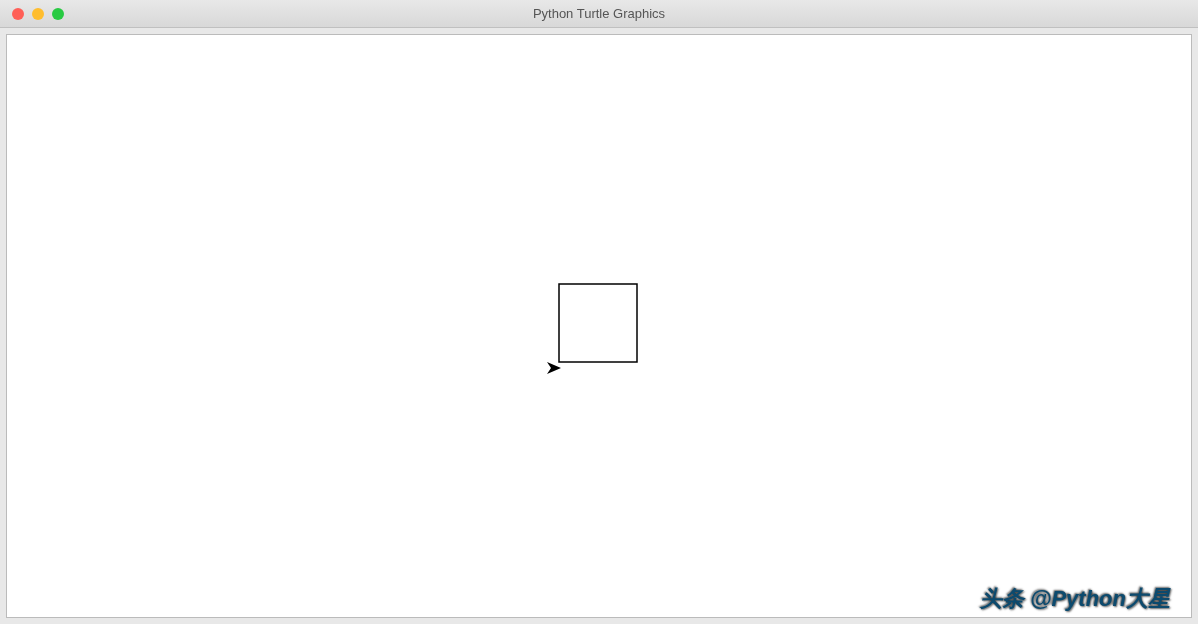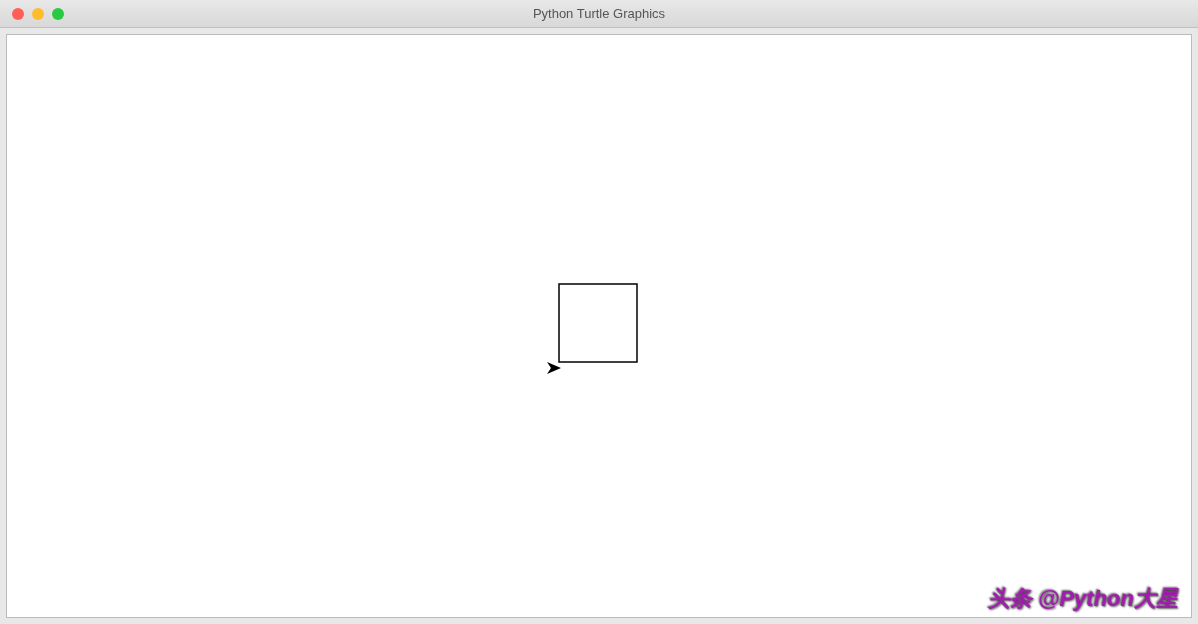--- a/index.html
+++ b/index.html
@@ -65,24 +65,24 @@
     }
     .turtle-drawing {
       position: absolute;
       top: 50%;
       left: 50%;
       transform: translate(-50%, -50%);
     }
     .watermark {
       position: absolute;
       bottom: 10px;
-      right: 20px;
+      right: 28px;
       font-size: 22px;
       font-weight: bold;
-      color: #a21caf;
+      color: #0c4a6e;
       text-shadow: 1px 1px 2px rgba(0,0,0,0.6), -1px -1px 2px rgba(0,0,0,0.6);
       font-style: italic;
       pointer-events: none;
     }
   </style>
 </head>
 <body>
 
 <div class="window">
   <div class="titlebar">

